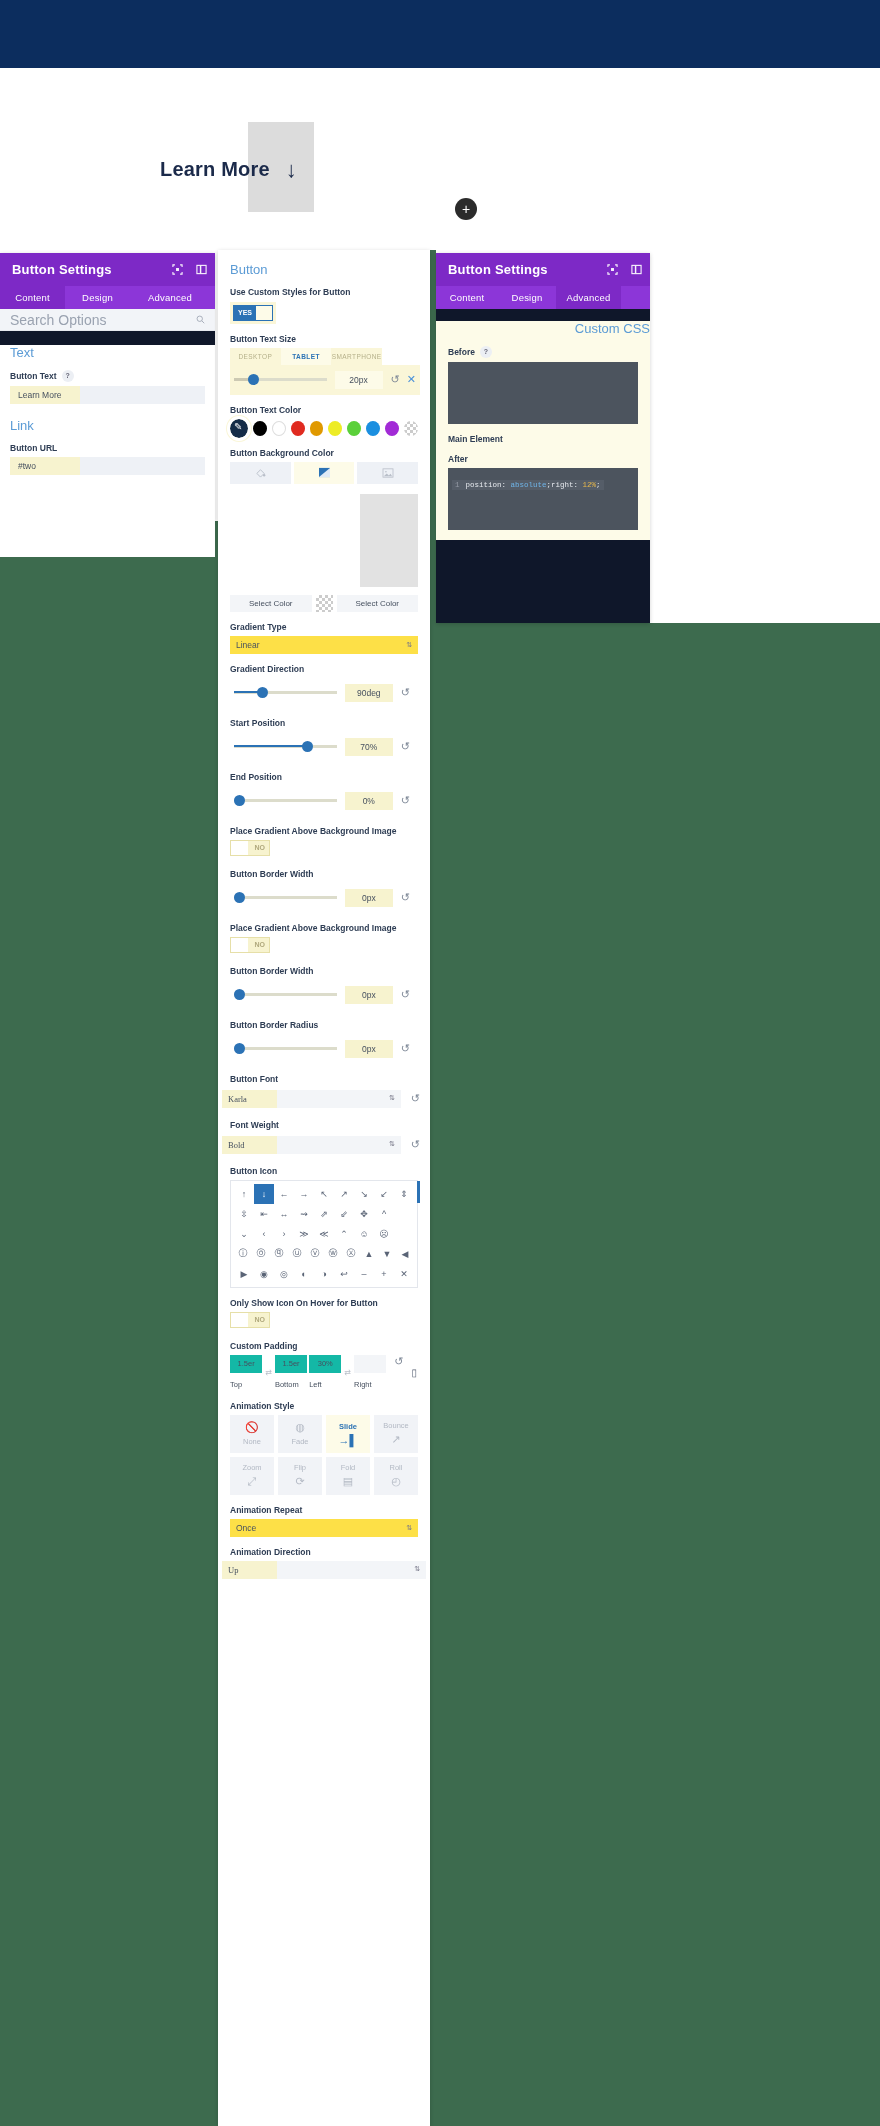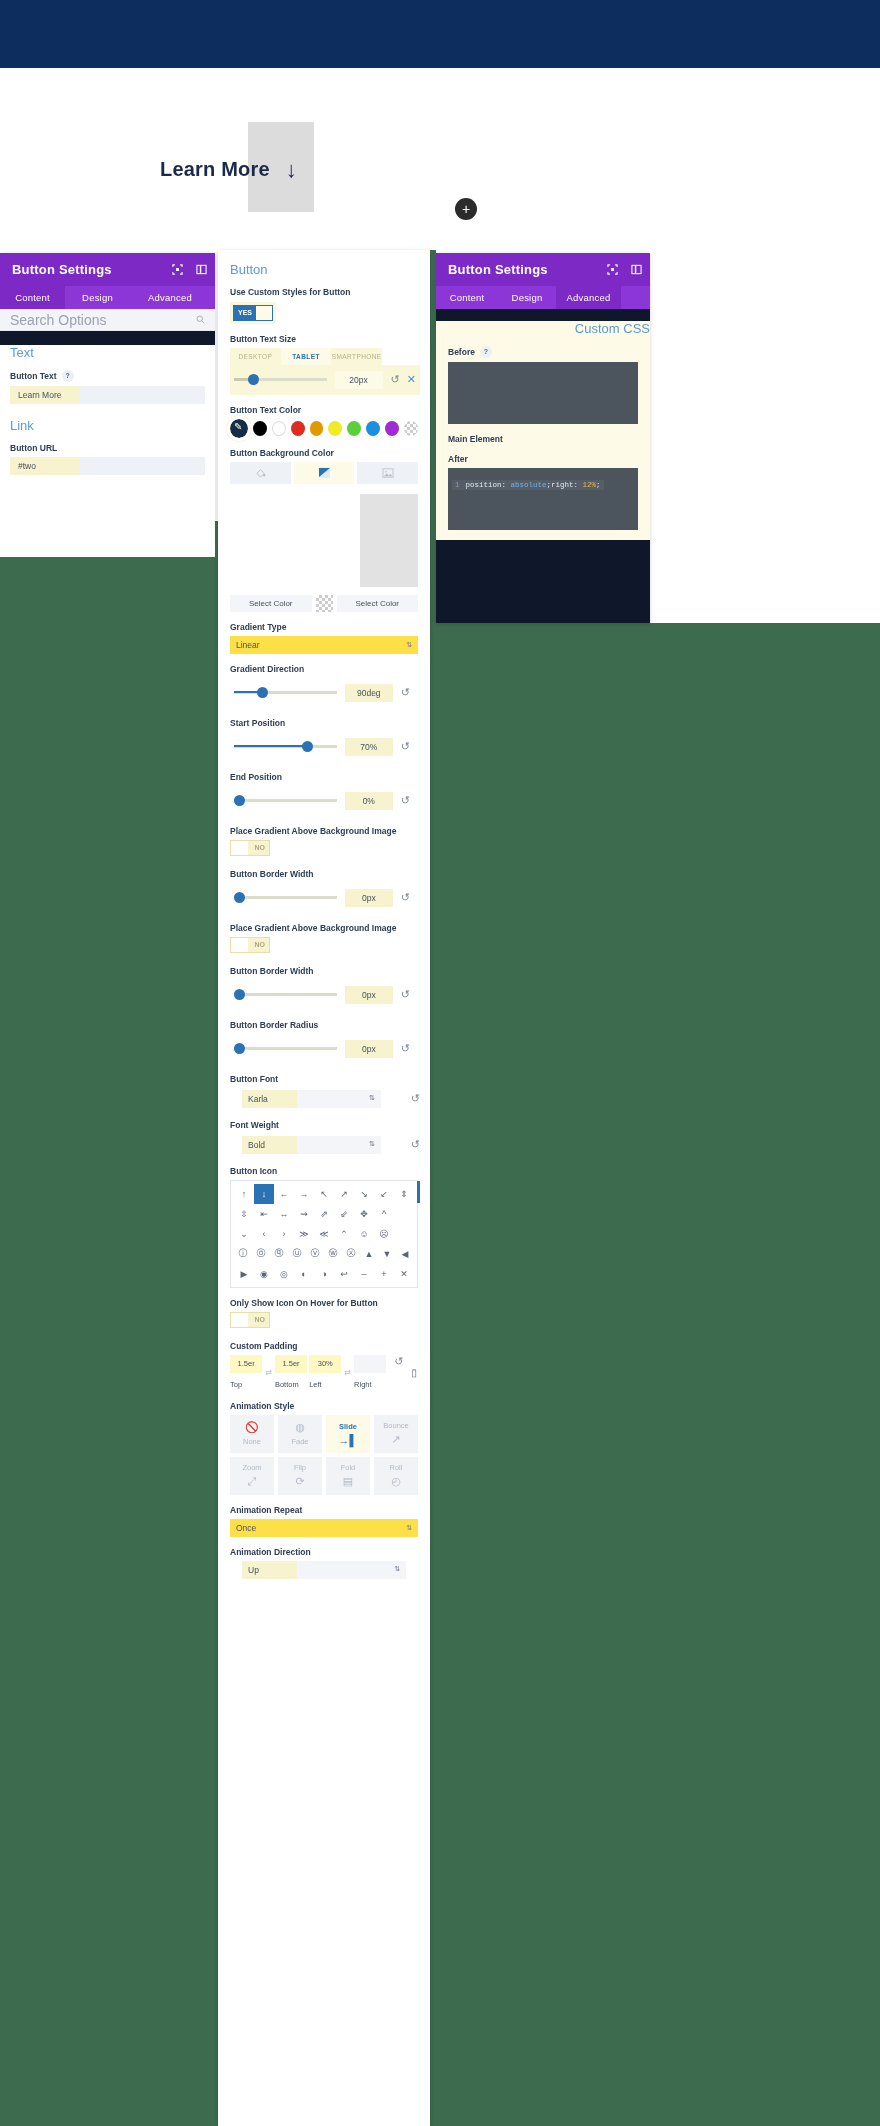--- a/index.html
+++ b/index.html
@@ -108,39 +108,39 @@
   .select-btn { flex:1; height:17px; background:#f3f5f8; font-size:8px; color:#46505f;
                 display:flex; align-items:center; justify-content:center; }
   .checker-sm { width:17px; height:17px;
     background-image:linear-gradient(45deg,#ccc 25%,transparent 25%,transparent 75%,#ccc 75%),
                      linear-gradient(45deg,#ccc 25%,#fff 25%,#fff 75%,#ccc 75%);
     background-size:6px 6px; background-position:0 0,3px 3px; }
 
   .dd { margin:2px 12px; height:18px; background:#fde047; display:flex; align-items:center;
         padding:0 6px; font-size:8.5px; color:#46505f; position:relative; }
   .dd .caret { position:absolute; right:6px; font-size:7px; color:#778; }
-  .dd-split { margin:2px 24px; height:18px; display:flex; }
+  .dd-split { margin:2px 4px; height:18px; display:flex;font-family:Liberation Serif, serif; }
   .dd-split .lv { width:55px; background:#f7f3cf; display:flex; align-items:center; padding-left:6px;
                   font-size:8.5px; color:#46505f; }
   .dd-split .rv { flex:1; background:#f3f5f8; position:relative; }
   .dd-split .rv .caret { position:absolute; right:6px; top:4px; font-size:7px; color:#778; }
   .row-undo { display:flex; align-items:center; }
   .row-undo .undo2 { font-size:11px; color:#7d8796; margin-left:6px; margin-right:10px; }
 
   .icon-grid { margin:4px 12px; border:1px solid #e3e6ec; background:#fff; padding:3px;
                position:relative; }
   .icon-grid .scroll { position:absolute; right:-3px; top:0; width:3px; height:22px; background:#2b72b5; }
   .ig-row { display:flex; }
   .ig-cell { width:20px; height:20px; display:flex; align-items:center; justify-content:center;
              font-size:9px; color:#5a6476; }
   .ig-cell.sel { background:#2b72b5; color:#fff; }
 
   .pad-row { display:flex; align-items:flex-start; margin:4px 12px; gap:2px; }
   .pad-cell { width:33px; }
-  .pad-val { height:18px; background:#fef9c3; font-size:7.5px; color:#46505f;
+  .pad-val { height:18px; background:#14b8a6; font-size:7.5px; color:#46505f;
              display:flex; align-items:center; justify-content:center; }
   .pad-val.plain { background:#f3f5f8; }
   .pad-name { font-size:7.5px; color:#46505f; text-align:center; margin-top:3px; }
   .pad-ico { font-size:8px; color:#b9bfc9; align-self:center; padding:0 1px; }
 
   .anim-grid { margin:4px 12px; display:grid; grid-template-columns:repeat(4,1fr); gap:4px; }
   .anim-cell { height:38px; background:#f1f3f7; display:flex; flex-direction:column;
                align-items:center; justify-content:center; gap:3px; font-size:7.5px; color:#b3b9c4; }
   .anim-cell.active { background:#fdfbe8; color:#2b72b5; font-weight:bold; }
   .anim-ico { font-size:11px; }

